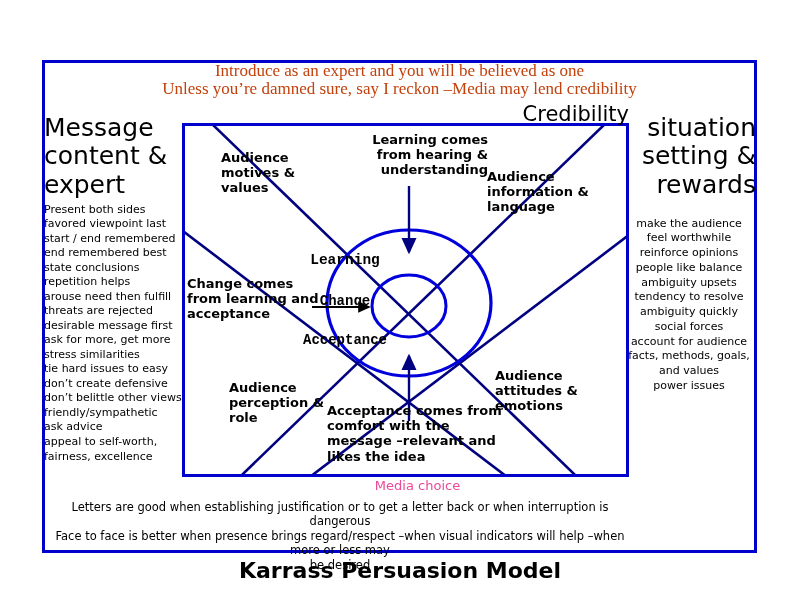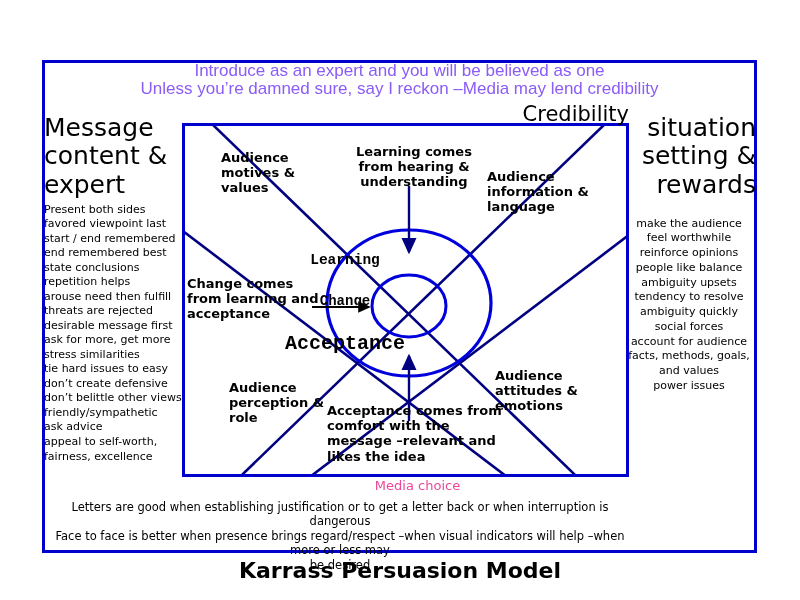--- a/index.html
+++ b/index.html
@@ -32,22 +32,22 @@
   #headline {
     position: absolute;
     left: 45px;
     top: 62px;
     width: 709px;
     text-align: center;
     line-height: 1.08;
   }
   #headline .hl {
     font-size: 17px;
-    font-family: Liberation Sans, sans-serif;
-    color: #8b5cf6;
+    font-family: Liberation Serif, serif;
+    color: #c2410c;
     white-space: nowrap;
     display: block;
   }
 
   
   #credibility-label {
     position: absolute;
     left: 182px;
     top: 102px;
     width: 447px;
@@ -82,33 +82,33 @@
   .circle-label {
     position: absolute;
     text-align: center;
     font-weight: bold;
     color: #000;
     z-index: 4;
     font-family: Liberation Mono, monospace;
   }
   #label-learning   { left: 285px; top: 252px; width: 120px; font-size: 14.5px; }
   #label-change     { left: 285px; top: 293px; width: 120px; font-size: 14px; }
-  #label-acceptance { left: 278px; top: 332px; width: 134px; font-size: 20px; }
+  #label-acceptance { left: 278px; top: 332px; width: 134px; font-size: 14px; }
 
   
   .spoke {
     position: absolute;
     font-weight: bold;
     font-size: 13px;
     line-height: 1.17;
     color: #000;
     z-index: 4;
   }
   #spoke-motives      { left: 221px; top: 150px; width: 112px; }
-  #spoke-learning-src { left: 340px; top: 144px; width: 148px; text-align: center; }
+  #spoke-learning-src { left: 340px; top: 132px; width: 148px; text-align: right; }
   #spoke-info-lang    { left: 487px; top: 169px; width: 136px; }
   #spoke-change-src   { left: 187px; top: 276px; width: 140px; }
   #spoke-perception   { left: 229px; top: 380px; width: 110px; }
   #spoke-acceptance-src { left: 327px; top: 403px; width: 190px; }
   #spoke-attitudes    { left: 495px; top: 368px; width: 120px; }
 
   
   #left-col {
     position: absolute;
     left: 44px;

